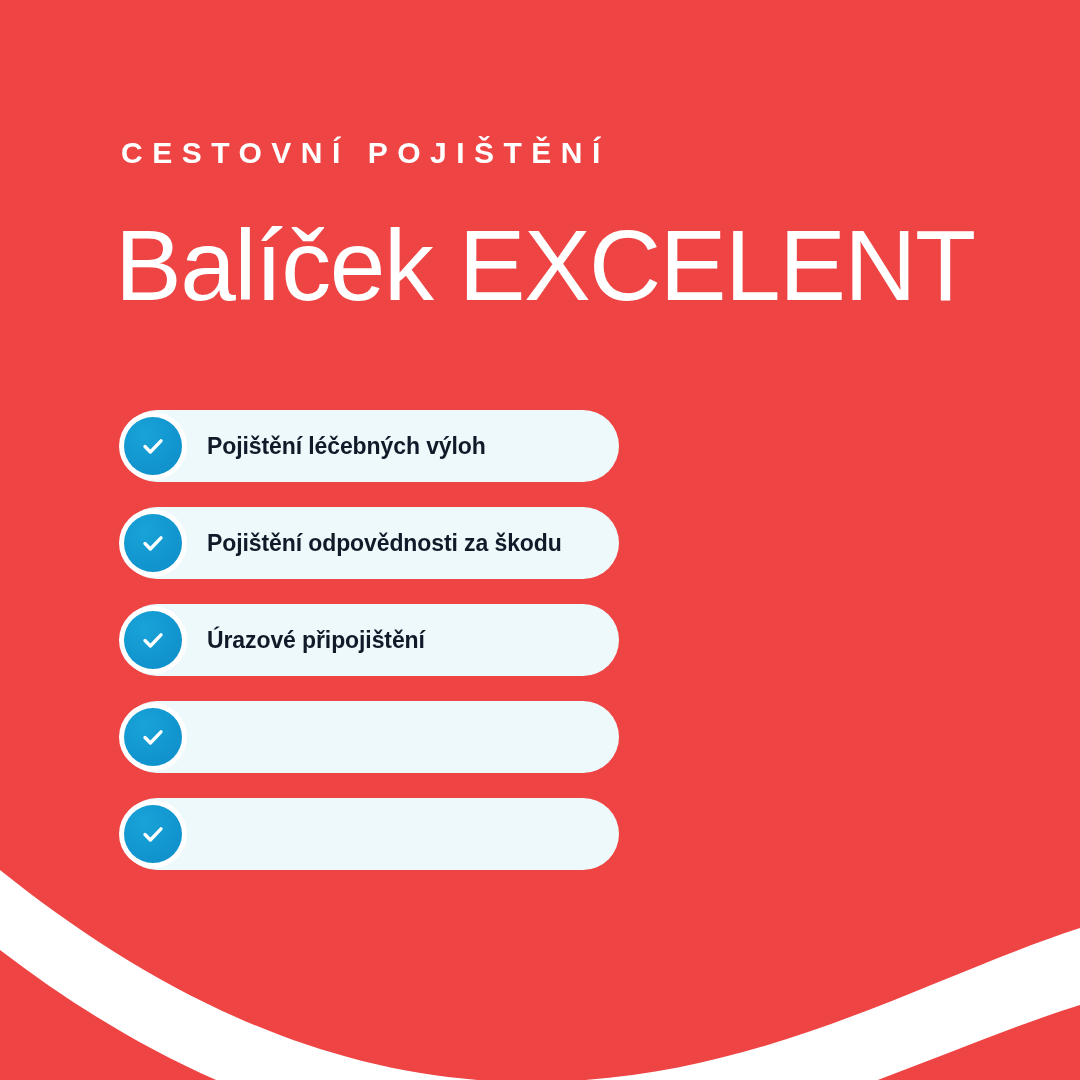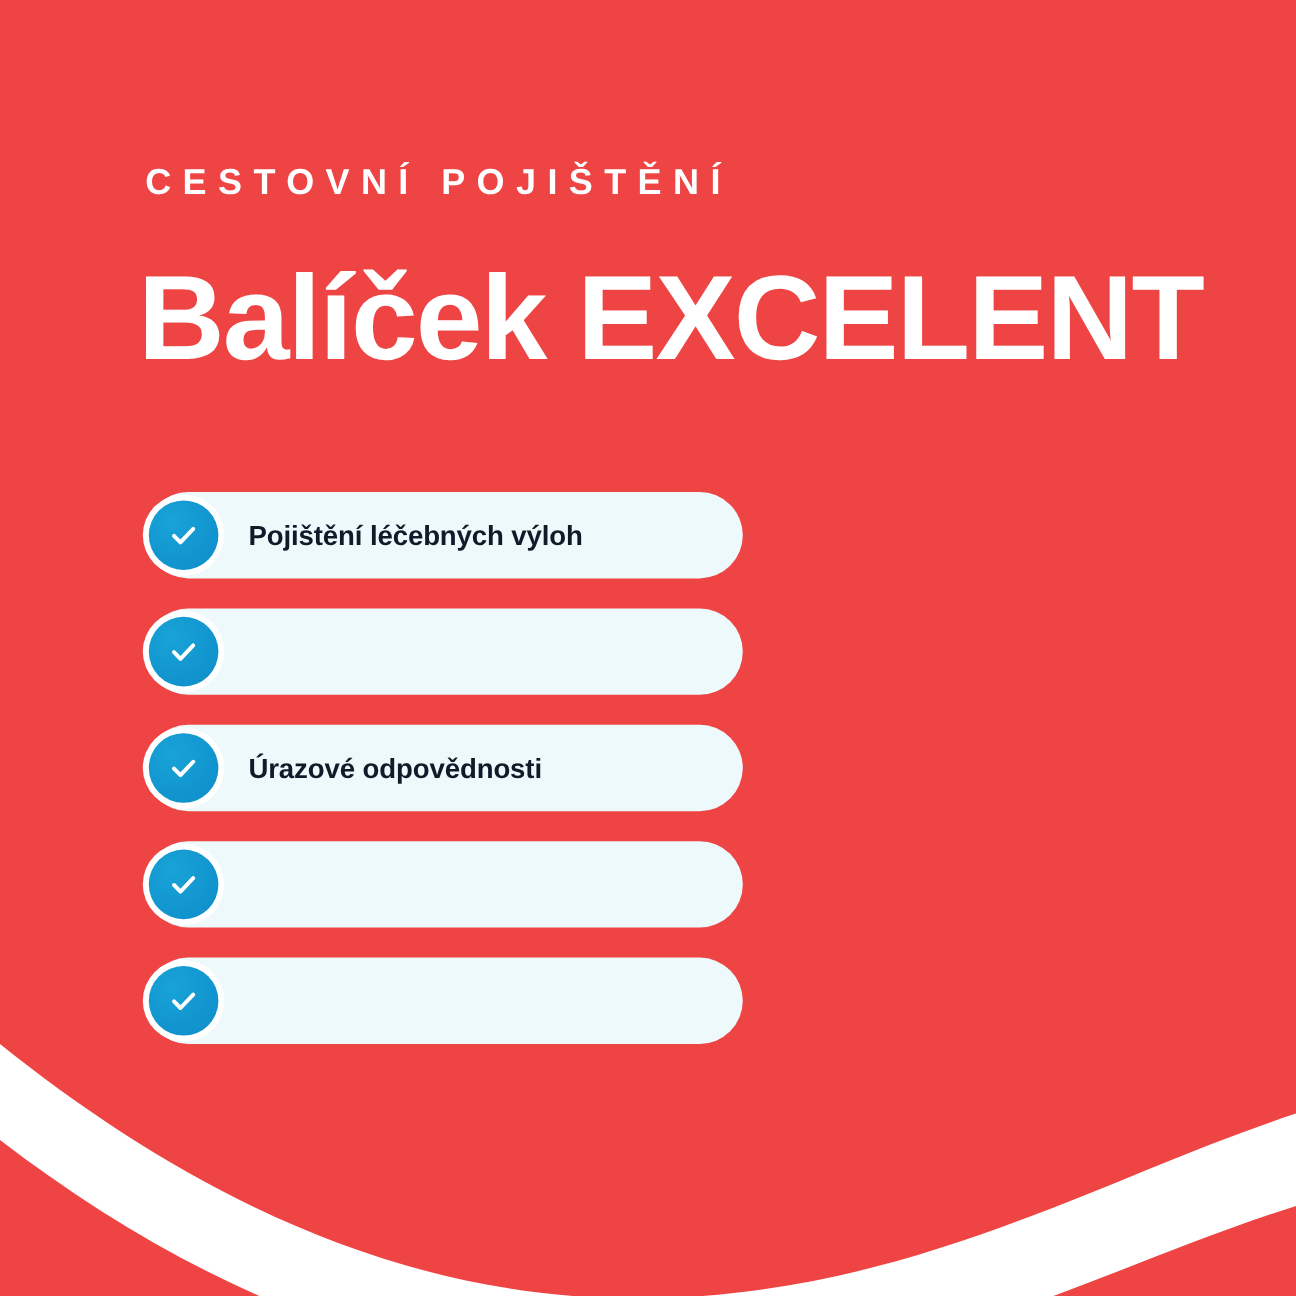--- a/index.html
+++ b/index.html
@@ -56,21 +56,21 @@
     line-height:1;
     white-space:nowrap;
   }
 
   #headline {
     position:absolute;
     left:-6px;
     top:215px;
     color:#ffffff;
     font-size:100px;
-    font-weight:bold;
+    font-weight:normal;
     letter-spacing:-1.5px;
     line-height:1;
     white-space:nowrap;
     text-align:center;
   }
 
   
   #benefit-list {
     position:absolute;
     left:121px;
@@ -138,29 +138,30 @@
       </span>
       <span class="benefit-label">Pojištění léčebných výloh</span>
     </div>
 
     <div class="benefit-row">
       <span class="check-badge">
         <svg viewBox="0 0 30 30" aria-hidden="true">
           <path d="M7 15.5 L12.4 21 L23 9.8" fill="none" stroke="#ffffff" stroke-width="3.3" stroke-linecap="round" stroke-linejoin="round"></path>
         </svg>
       </span>
+      <span class="benefit-label">Pojištění odpovědnosti za škodu</span>
     </div>
 
     <div class="benefit-row">
       <span class="check-badge">
         <svg viewBox="0 0 30 30" aria-hidden="true">
           <path d="M7 15.5 L12.4 21 L23 9.8" fill="none" stroke="#ffffff" stroke-width="3.3" stroke-linecap="round" stroke-linejoin="round"></path>
         </svg>
       </span>
-      <span class="benefit-label">Úrazové odpovědnosti</span>
+      <span class="benefit-label">Úrazové připojištění</span>
     </div>
 
     <div class="benefit-row">
       <span class="check-badge">
         <svg viewBox="0 0 30 30" aria-hidden="true">
           <path d="M7 15.5 L12.4 21 L23 9.8" fill="none" stroke="#ffffff" stroke-width="3.3" stroke-linecap="round" stroke-linejoin="round"></path>
         </svg>
       </span>
     </div>
 

